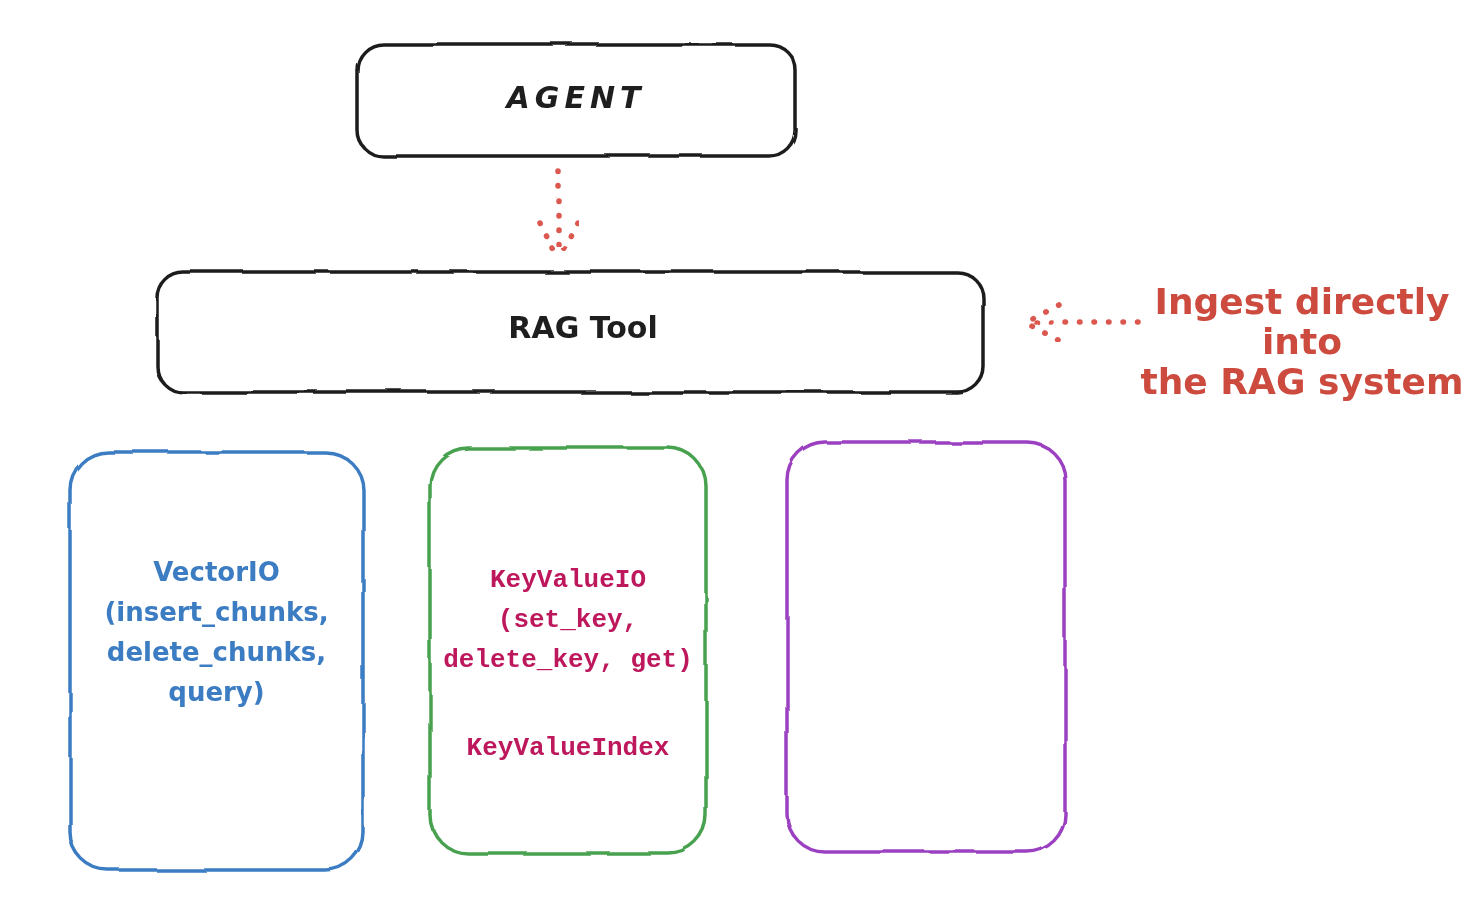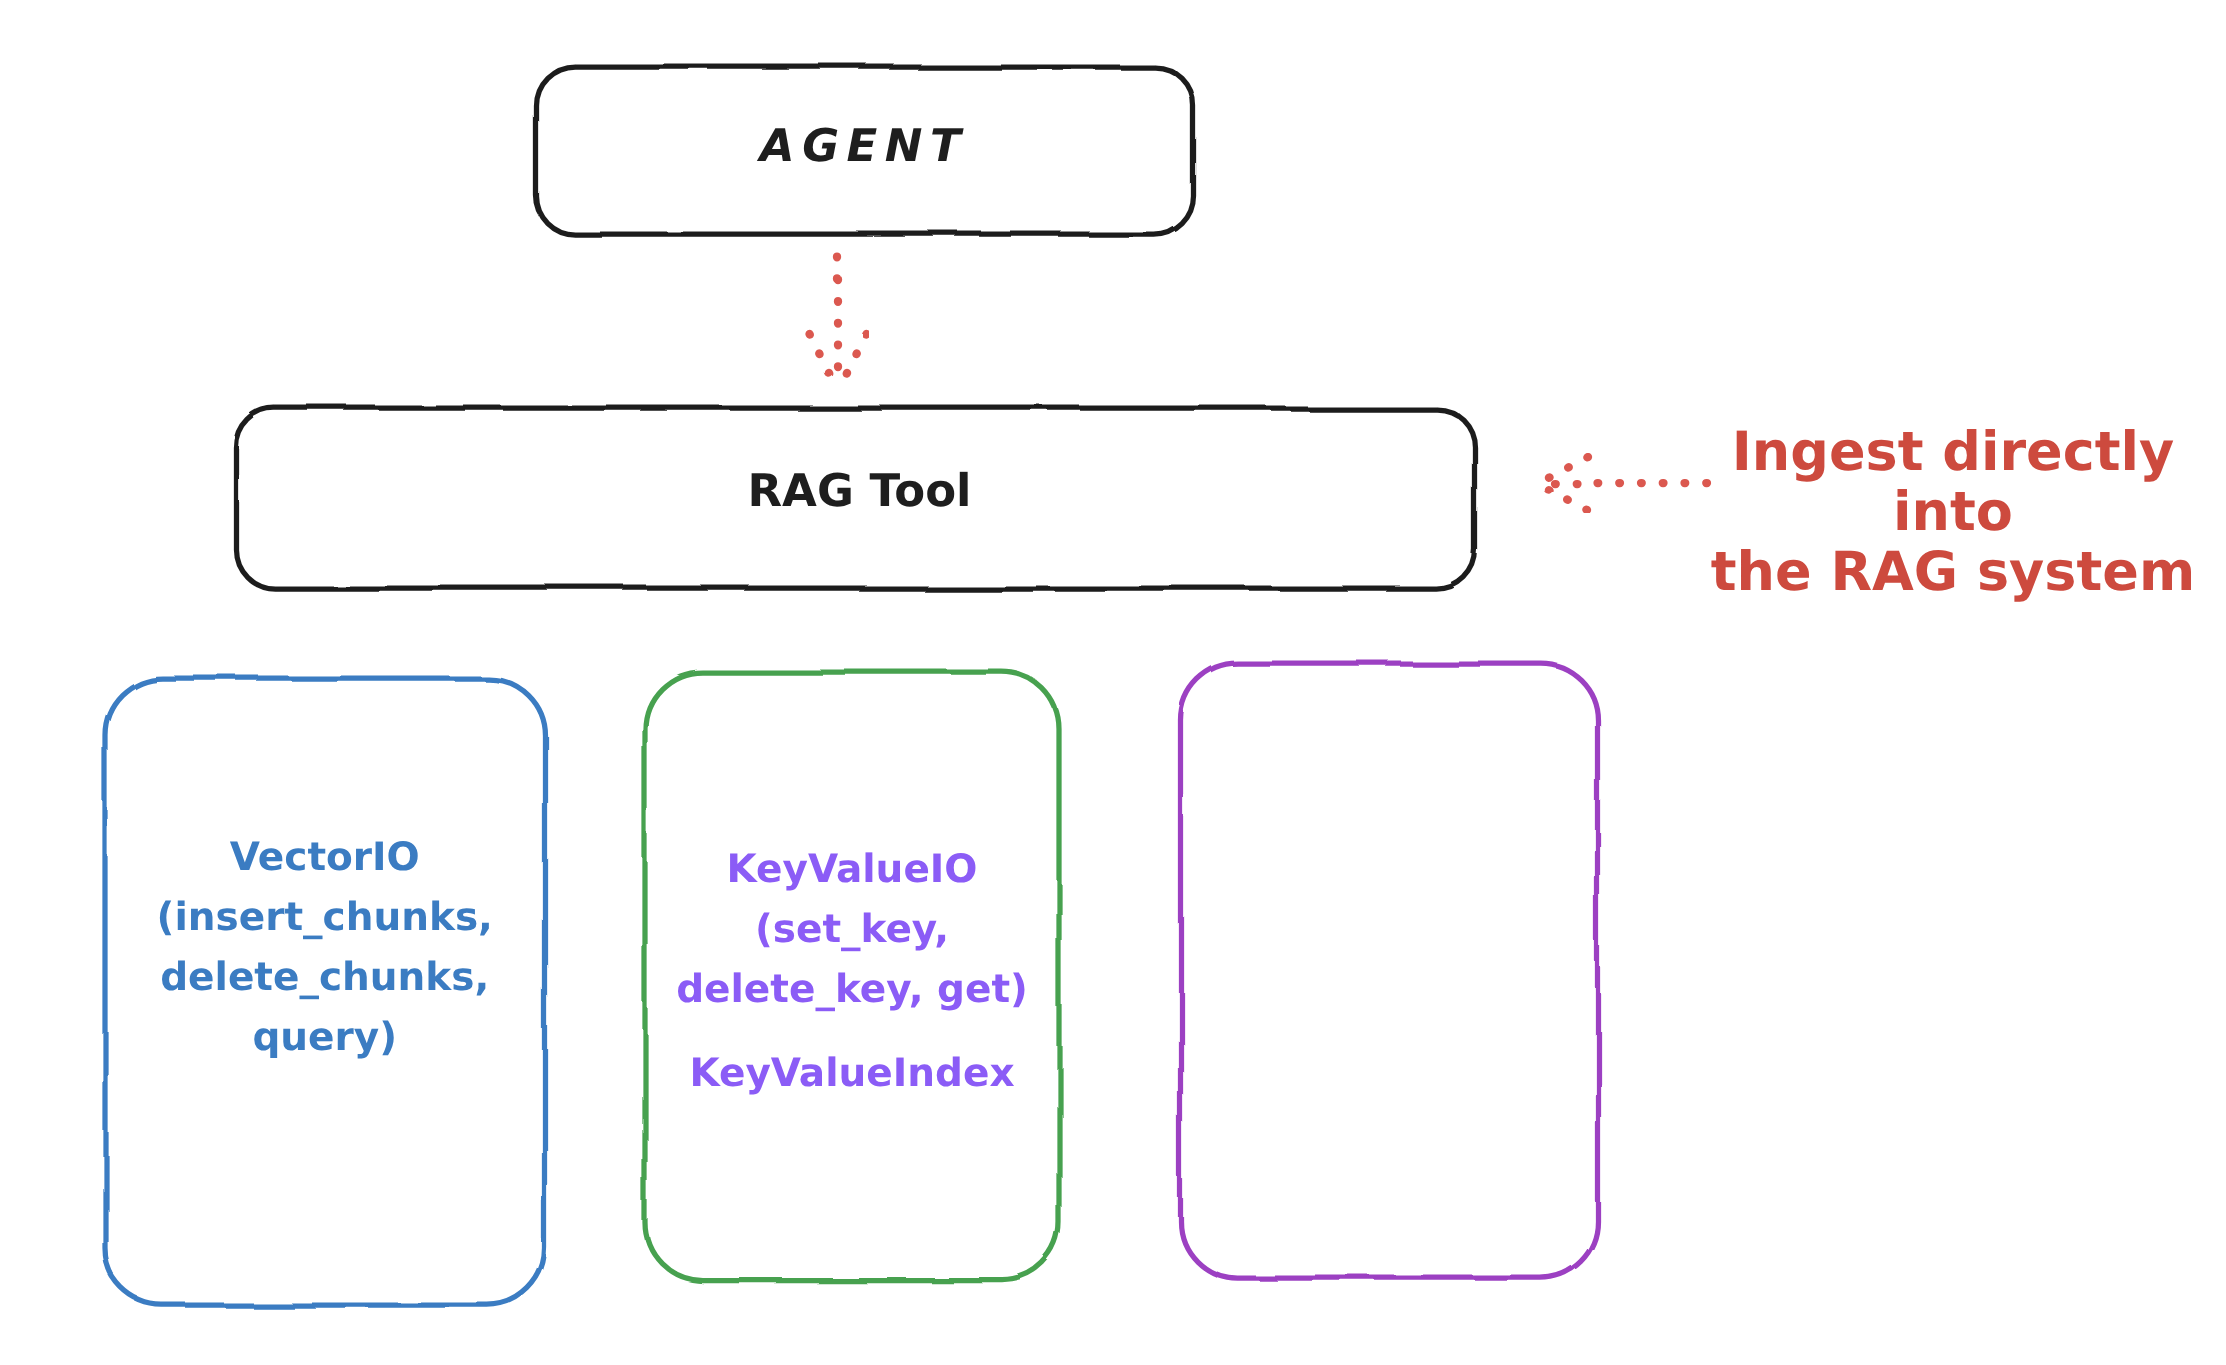--- a/index.html
+++ b/index.html
@@ -50,24 +50,24 @@
   }
   .storage-text {
     position: absolute;
     text-align: center;
     font-size: 26px;
     font-weight: bold;
     line-height: 40px;
   }
   .index-label {
     display: block;
-    margin-top: 16px;
+    margin-top: 48px;
   }
   .blue   { color: #3b7cc2; }
-  .green  { color: #8b5cf6; }
+  .green  { color: #be185d; font-family: Liberation Mono, monospace; }
   .purple { color: #9c41c2; }
 </style>
 </head>
 <body>
 
 <div class="canvas">
 
   <svg class="shapes" viewBox="0 0 1484 910">
     <defs>
       <filter id="rough" x="-5%" y="-5%" width="110%" height="110%">
@@ -94,21 +94,21 @@
 
     <rect x="70" y="452" width="293" height="418" rx="38" fill="none" stroke-width="3.5" filter="url(#rough)" stroke="#3b7cc2"></rect>
 
     <rect x="430" y="448" width="276" height="405" rx="38" fill="none" stroke-width="3.5" filter="url(#rough)" stroke="#47a14f"></rect>
 
     <rect x="787" y="442" width="278" height="410" rx="38" fill="none" stroke-width="3.5" filter="url(#rough)" stroke="#9c41c2"></rect>
   </svg>
 
   <div class="label node-title agent-title" style="left:357px; top:80px; width:438px;">AGENT</div>
 
-  <div class="label node-title" style="left:160px; top:310px; width:826px;">RAG Tool</div>
+  <div class="label node-title" style="left:170px; top:310px; width:826px;">RAG Tool</div>
 
   <div class="annotation">Ingest directly into<br>the RAG system</div>
 
   <div class="storage-text blue" style="left:70px; top:552px; width:293px;">
     <span>VectorIO<br>(insert_chunks,<br>delete_chunks,<br>query)</span>
   </div>
 
   <div class="storage-text green" style="left:430px; top:560px; width:276px;">
     <span>KeyValueIO<br>(set_key,<br>delete_key, get)</span>
     <span class="index-label">KeyValueIndex</span>

